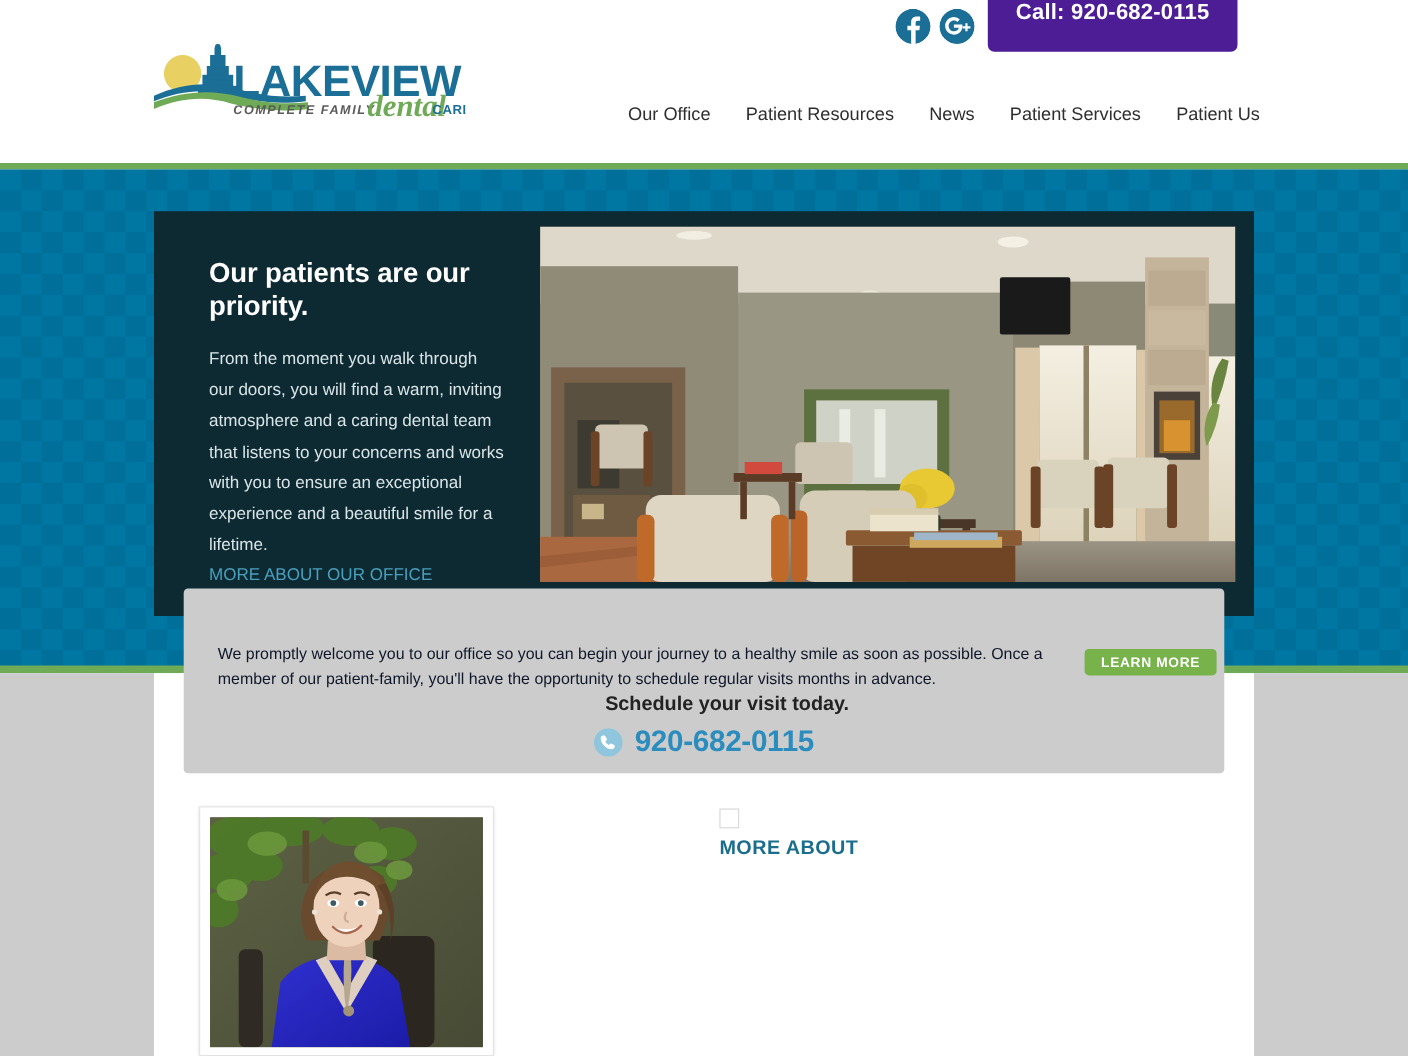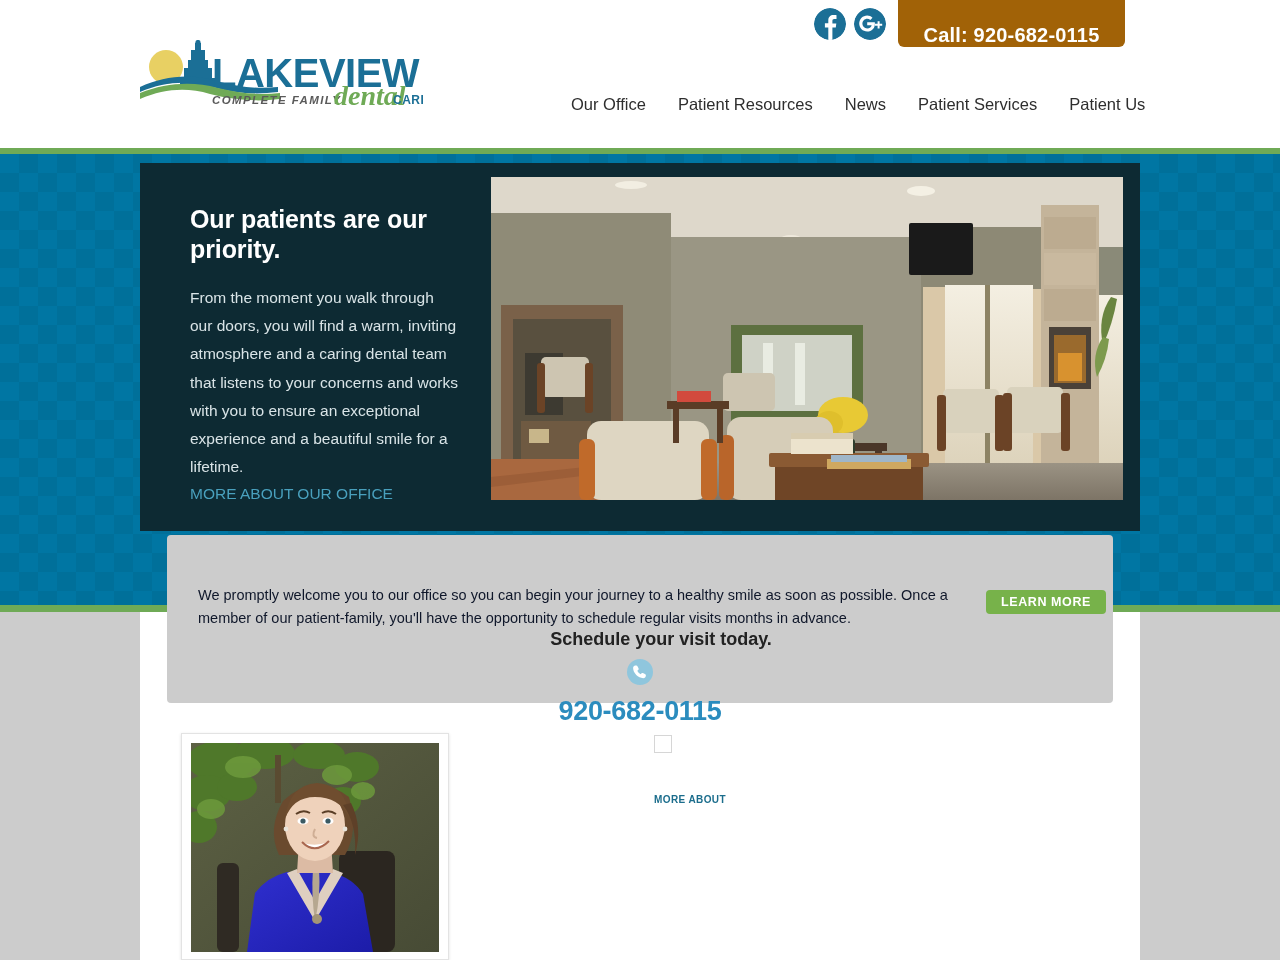--- a/index.html
+++ b/index.html
@@ -14,22 +14,22 @@
   .header { position:absolute; left:0; top:0; width:1280px; height:148px; background:#ffffff; z-index:6; }
 
   .logo { position:absolute; left:138px; top:40px; width:285px; height:68px; }
   .logo svg { display:block; width:285px; height:68px; }
 
   .social { position:absolute; left:814px; top:8px; display:flex; gap:8px; align-items:center; }
   .soc-ic { width:32px; height:32px; border-radius:50%; display:block; }
 
   .call-btn {
     position:absolute; left:898px; top:0px; width:227px; height:47px;
-    background:#a16207; border-radius:0 0 6px 6px;
-    display:flex; align-items:flex-end; justify-content:center;
+    background:#4c1d95; border-radius:0 0 6px 6px;
+    display:flex; align-items:flex-start; justify-content:center;
     color:#ffffff; font-size:20px; font-weight:bold; letter-spacing:.2px;
     cursor:pointer;
   }
 
   .nav { position:absolute; left:555px; top:90px; width:580px; height:28px;
          display:flex; align-items:center; justify-content:space-between; gap:0px; }
   .nav a {
     color:#2e2e2e; font-size:16.5px; text-decoration:none; padding:0 16px;
     white-space:nowrap; cursor:pointer;
   }
@@ -49,21 +49,21 @@
   }
   .green-bot { position:absolute; left:0; top:605px; width:1280px; height:7px; background:#6faa56; z-index:1; }
 
   
   .gray-left-col { position:absolute; left:0; top:612px; width:140px; height:348px; background:#cccccc; z-index:2; }
   .gray-right-col { position:absolute; left:1140px; top:612px; width:140px; height:348px; background:#cccccc; z-index:2; }
   .white-body { position:absolute; left:140px; top:612px; width:1000px; height:348px; background:#ffffff; z-index:2; }
 
   
   .hero {
-    position:absolute; left:140px; top:163px; width:1000px; height:368px;
+    position:absolute; left:140px; top:192px; width:1000px; height:368px;
     background:#0d2a33; z-index:3;padding-left:20px;
   }
   .hero-text { position:absolute; left:50px; top:42px; width:270px; }
   .hero-h1 {
     color:#ffffff; font-size:25px; font-weight:bold; line-height:1.18;
     letter-spacing:-.1px; margin-bottom:20px;
   }
   .hero-p { color:#d9e4e7; font-size:15.5px; line-height:1.82; }
   .hero-link {
     display:inline-block; margin-top:4px; color:#49a0bd;
@@ -84,21 +84,21 @@
   .callout-para {
     position:absolute; left:31px; top:49px; width:750px;
     color:#0f172a; font-size:14.5px; line-height:1.62;
   }
   .callout-sched {
     position:absolute; left:0; top:94px; width:946px; text-align:center;
     color:#222222; font-size:18px; font-weight:bold;padding-left:42px;
   }
   .callout-phone {
     position:absolute; left:0; top:124px; width:946px;
-    display:flex; align-items:center; justify-content:center; gap:11px;flex-direction:column;
+    display:flex; align-items:center; justify-content:center; gap:11px;
   }
   .phone-ic { width:26px; height:26px; display:block; }
   .phone-num { color:#2b8cbe; font-size:27px; font-weight:bold; letter-spacing:-.3px; }
   .learn-btn {
     position:absolute; left:795px; top:55px; width:120px; height:24px;
     background:#77b24a; border-radius:4px; border:none;
     color:#ffffff; font-size:12.5px; font-weight:bold; letter-spacing:.6px;
     display:flex; align-items:center; justify-content:center; cursor:pointer;margin-left:24px;
   }
 
@@ -109,22 +109,22 @@
     box-shadow:0 1px 3px rgba(0,0,0,.12); z-index:5; padding:9px;
   }
   .staff-photo { width:248px; height:209px; overflow:hidden; background:#4a5036; }
   .staff-photo svg { display:block; width:248px; height:209px; }
 
   .broken-img {
     position:absolute; left:654px; top:735px; width:18px; height:18px;
     background:#ffffff; border:1px solid #d6d6d6; z-index:5;
   }
   .more-about {
-    position:absolute; left:654px; top:794px; color:#1b6d8c;
-    font-size:10px; font-weight:bold; letter-spacing:.4px;
+    position:absolute; left:654px; top:760px; color:#1b6d8c;
+    font-size:18px; font-weight:bold; letter-spacing:.4px;
     text-decoration:none; cursor:pointer; z-index:5;
   }
 </style>
 </head>
 <body>
 
 <div id="page">
 
   <div class="header">
 

